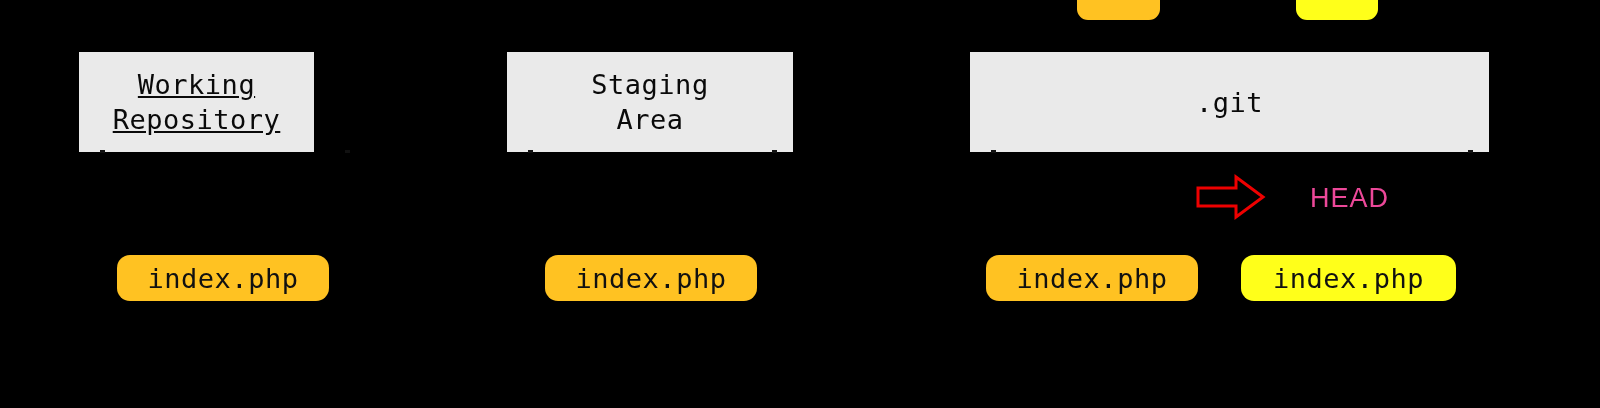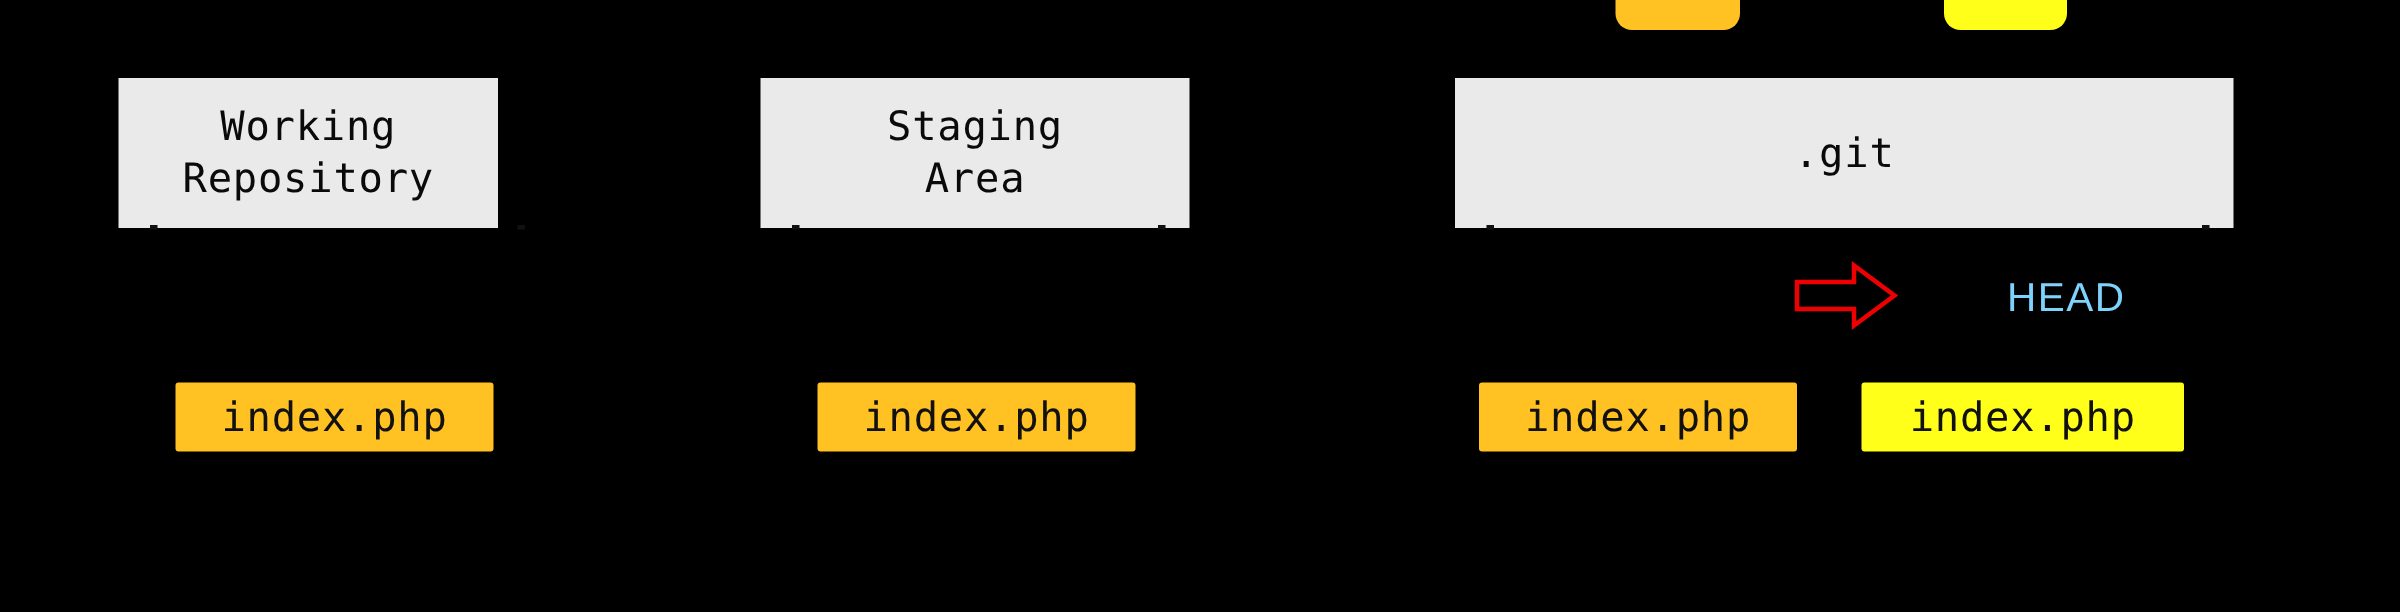--- a/index.html
+++ b/index.html
@@ -37,21 +37,21 @@
     font-size: 27px;
     line-height: 35px;
     letter-spacing: 0.5px;
     text-align: center;
     white-space: pre;
   }
   .zone-box .ln {
     display: block;
   }
 
-  #zone-working   { left: 79px;  top: 52px; width: 253px; height: 100px; }
+  #zone-working   { left: 79px;  top: 52px; width: 235px; height: 100px; text-decoration: underline; }
   #zone-staging   { left: 507px; top: 52px; width: 286px; height: 100px; }
   #zone-git       { left: 970px; top: 52px; width: 519px; height: 100px; }
 
   
   .tick {
     position: absolute;
     width: 5px;
     height: 3px;
     background: #111111;
   }
@@ -81,35 +81,34 @@
     left: 1196px;
     top: 174px;
     width: 70px;
     height: 46px;
   }
   #head-label {
     position: absolute;
     left: 1310px;
     top: 182px;
     width: 120px;
-    color: #7dd3fc;
+    color: #ec4899;
     font-family: "Liberation Sans", sans-serif;
     font-size: 27px;
     line-height: 32px;
     letter-spacing: 1px;
     white-space: pre;
-    margin-left: 28px;
   }
 
   
   .file-pill {
     position: absolute;
     top: 255px;
     height: 46px;
-    border-radius: 2px;
+    border-radius: 13px;
     color: #111111;
     display: flex;
     align-items: center;
     justify-content: center;
     font-family: "DejaVu Sans Mono", monospace;
     font-size: 27px;
     letter-spacing: 0.5px;
     white-space: pre;
   }
   .pill-orange { background: #ffc222; }

